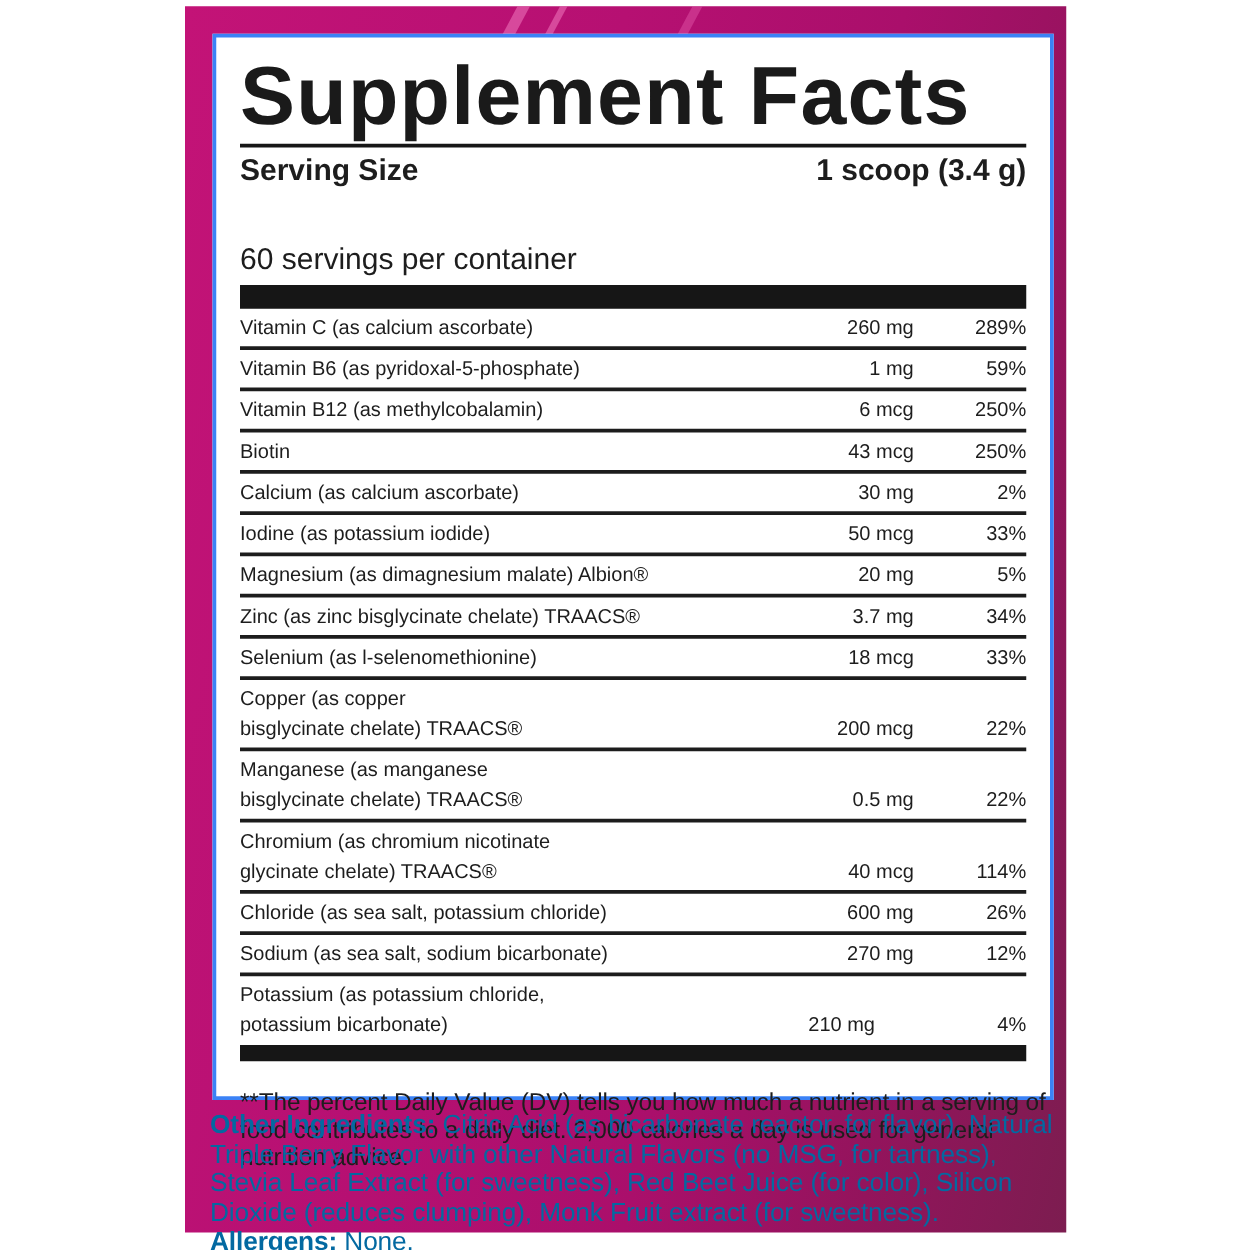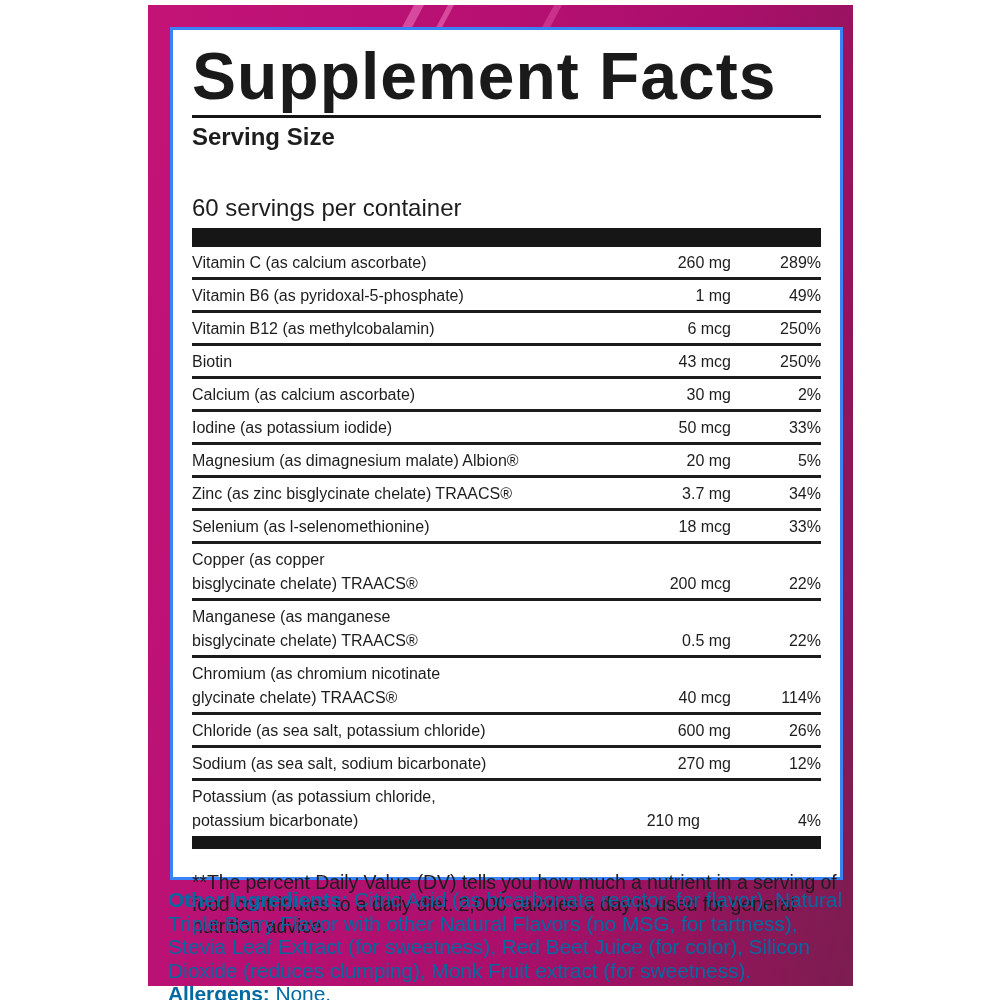--- a/index.html
+++ b/index.html
@@ -141,34 +141,35 @@
     <div class="texture-streak streak-a"></div>
     <div class="texture-streak streak-b"></div>
     <div class="texture-streak streak-c"></div>
   </div>
 
   <div class="label-box">
     <div class="sf-title">Supplement Facts</div>
     <div class="thin-rule"></div>
     <div class="serving-row">
       <span>Serving Size</span>
+      <span>1 scoop (3.4 g)</span>
     </div>
     <div class="servings-count">60 servings per container</div>
     <div class="thick-bar-1"></div>
 
     <div class="nutrient-table" id="nutrient-table">
         <div class="nutrient-row">
           <div class="nutrient-name">Vitamin C (as calcium ascorbate)</div>
           <div class="nutrient-amount">260 mg</div>
           <div class="nutrient-dv">289%</div>
         </div>
         <div class="nutrient-row">
           <div class="nutrient-name">Vitamin B6 (as pyridoxal-5-phosphate)</div>
           <div class="nutrient-amount">1 mg</div>
-          <div class="nutrient-dv">49%</div>
+          <div class="nutrient-dv">59%</div>
         </div>
         <div class="nutrient-row">
           <div class="nutrient-name">Vitamin B12 (as methylcobalamin)</div>
           <div class="nutrient-amount">6 mcg</div>
           <div class="nutrient-dv">250%</div>
         </div>
         <div class="nutrient-row">
           <div class="nutrient-name">Biotin</div>
           <div class="nutrient-amount">43 mcg</div>
           <div class="nutrient-dv">250%</div>

